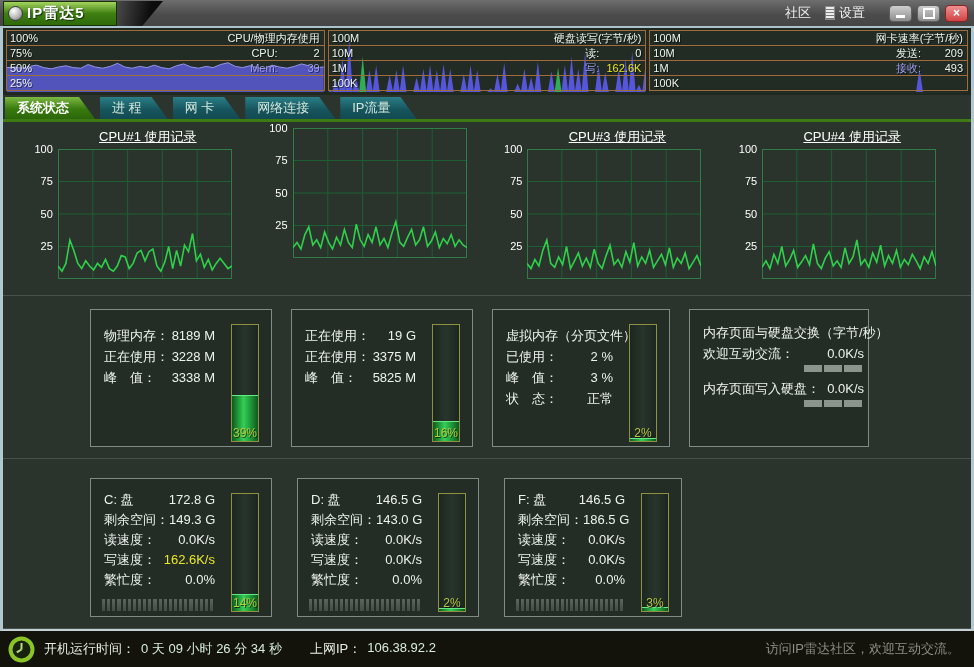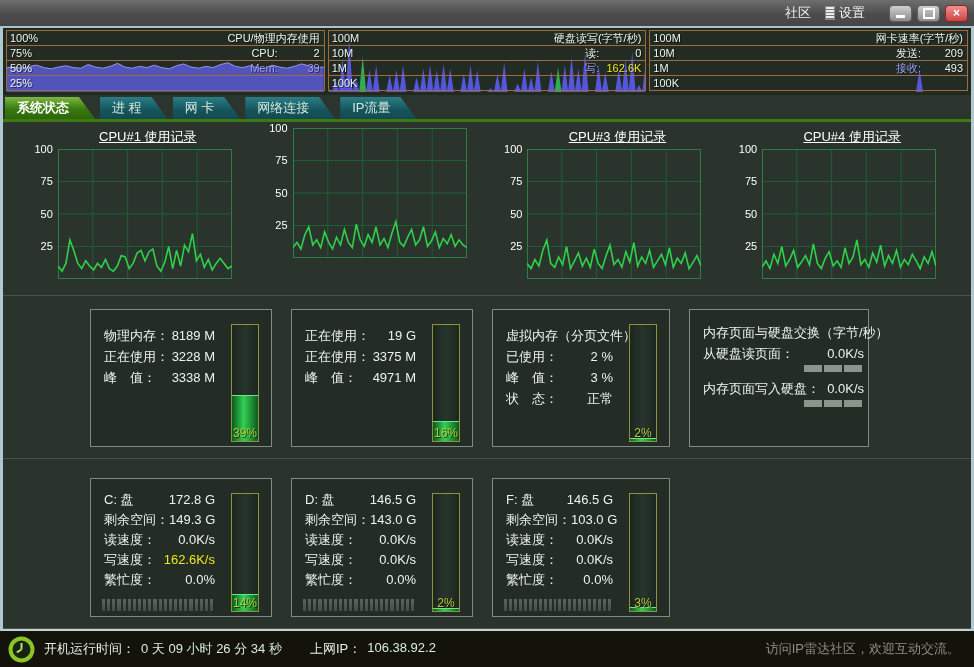--- a/index.html
+++ b/index.html
@@ -81,21 +81,21 @@
   .cpu-section{height:174px;box-sizing:border-box;border-bottom:1px solid #46524a;
     display:flex;justify-content:space-evenly;padding-top:6px;}
   .cpu-chart{width:206px;}
   .cpu-title{text-align:center;color:#fff;font-size:13px;height:21px;padding-left:26px;text-decoration:underline;}
   .cpu-plot{display:flex;}
   .yticks{width:26px;position:relative;height:130px;flex:0 0 auto;}
   .ytick{position:absolute;right:5px;font-size:11px;color:#fff;}
   .cpuline{width:174px;height:130px;}
   .mem-section{height:163px;box-sizing:border-box;border-bottom:1px solid #46524a;
     padding:13px 0 0 87px;display:flex;gap:19px;}
-  .disk-section{flex:1;padding:19px 0 0 87px;display:flex;gap:19px;box-sizing:border-box;
+  .disk-section{flex:1;padding:19px 0 0 87px;display:flex;gap:25px;box-sizing:border-box;
     border-bottom:1px solid #46524a;}
   .panel{background:#232d26;border:1px solid #7e8c82;position:relative;height:138px;box-sizing:border-box;}
   .panel.disk{height:139px;}
   .w182{width:182px;} .w178{width:178px;} .w180{width:180px;}
   .panel-rows{position:absolute;left:13px;top:15px;right:56px;font-size:13px;}
   .panel-rows.full{right:4px;top:12px;}
   .panel.disk .panel-rows{top:11px;}
   .prow{display:flex;justify-content:space-between;height:21px;line-height:21px;white-space:nowrap;}
   .panel.disk .prow{height:20px;line-height:20px;}
   .ptitle{height:21px;line-height:21px;font-size:13px;white-space:nowrap;}
@@ -118,20 +118,27 @@
   }
   .clock{margin:0 9px 0 8px;flex:0 0 auto;}
   .sb-val{color:#d8ecde;margin-left:6px;}
   .sb-group{display:flex;margin-right:28px;white-space:nowrap;}
   .sb-right{margin-left:auto;padding-right:14px;color:#8e8e86;font-size:13px;white-space:nowrap;}
 </style>
 </head>
 <body>
 
 <div class="titlebar">
+  <div class="logo">
+    <div class="logo-green">
+      <span class="mouse-icon"></span>
+      <span>IP雷达5</span>
+    </div>
+    <div class="logo-tail"></div>
+  </div>
   <div class="tb-right">
     <span class="tb-link">社区</span>
     <span class="tb-link">
       <span class="settings-icon"></span>
       <span>设置</span>
     </span>
     <span class="win-btns">
       <span class="winbtn">
           <span class="glyph-min"></span>
         </span>
@@ -412,21 +419,21 @@
           <div class="prow">
               <span>正在使用：</span>
               <span>19 G</span>
             </div>
           <div class="prow">
               <span>正在使用：</span>
               <span>3375 M</span>
             </div>
           <div class="prow">
               <span>峰　值：</span>
-              <span>4971 M</span>
+              <span>5825 M</span>
             </div>
         </div>
         <div class="gauge">
           <div class="gauge-fill" style="height: 16%;"></div>
           <span class="gauge-pct">16%</span>
         </div>
       </div>
 
       <div class="panel w178">
         <div class="panel-rows">
@@ -447,21 +454,21 @@
         <div class="gauge">
           <div class="gauge-fill" style="height: 2%;"></div>
           <span class="gauge-pct">2%</span>
         </div>
       </div>
 
       <div class="panel w180">
         <div class="panel-rows full">
           <div class="ptitle">内存页面与硬盘交换（字节/秒）</div>
           <div class="prow">
-              <span>从硬盘读页面：</span>
+              <span>欢迎互动交流：</span>
               <span>0.0K/s</span>
             </div>
           <div class="minibar">
               <i></i>
               <i></i>
               <i></i>
             </div>
           <div class="prow">
               <span>内存页面写入硬盘：</span>
               <span>0.0K/s</span>
@@ -585,21 +592,21 @@
       </div>
 
       <div class="panel disk w178">
         <div class="panel-rows">
           <div class="prow">
               <span>F: 盘</span>
               <span>146.5 G</span>
             </div>
           <div class="prow">
               <span>剩余空间：</span>
-              <span>103.0 G</span>
+              <span>186.5 G</span>
             </div>
           <div class="prow">
               <span>读速度：</span>
               <span>0.0K/s</span>
             </div>
           <div class="prow">
               <span>写速度：</span>
               <span>0.0K/s</span>
             </div>
           <div class="prow">

